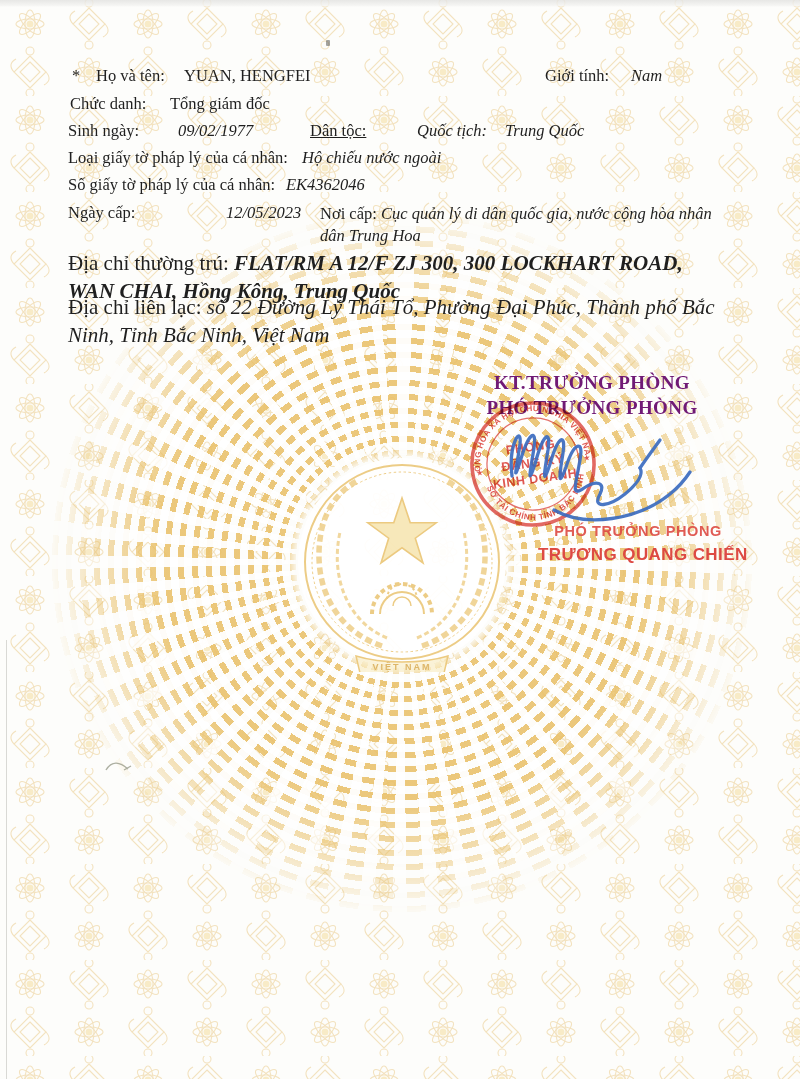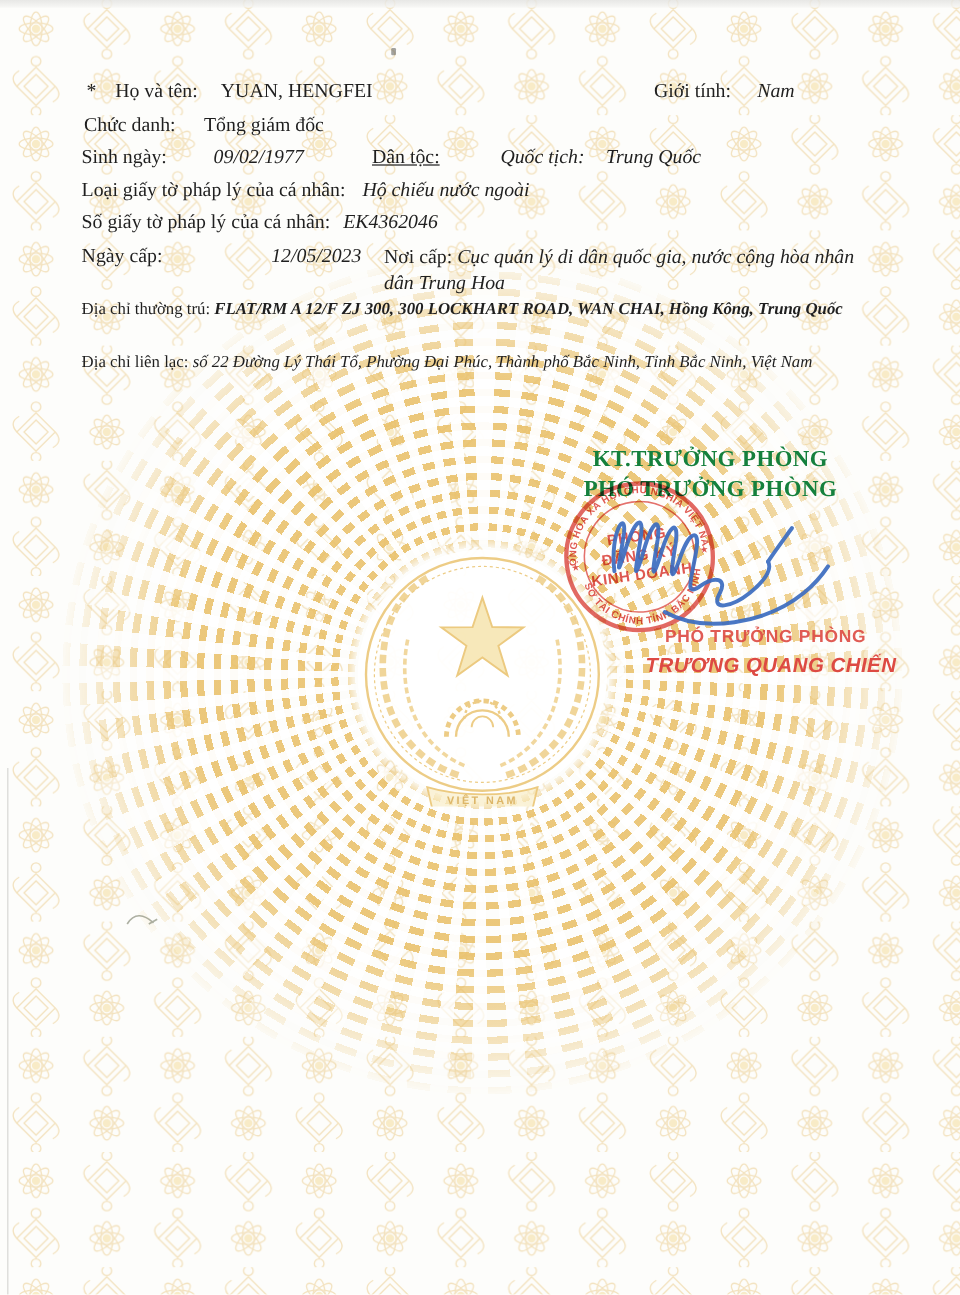--- a/index.html
+++ b/index.html
@@ -19,33 +19,33 @@
   .emblem-svg{position:absolute;left:292px;top:452px;z-index:2;}
   
   .scan-top{position:absolute;left:0;top:0;width:800px;height:7px;z-index:9;
     background:linear-gradient(#e2e2e0,#f4f4f2 80%,rgba(255,255,255,0));opacity:.8;}
   .scan-left{position:absolute;left:6px;top:640px;width:1px;height:439px;background:#c9c9c5;z-index:9;opacity:.7;}
   .speck1{position:absolute;left:104px;top:758px;z-index:9;}
   .speck2{position:absolute;left:326px;top:40px;width:4px;height:6px;background:#5a5a55;z-index:9;opacity:.55;border-radius:1px;}
   
   .t{position:absolute;z-index:5;font-size:16.5px;line-height:1.25;white-space:nowrap;}
   .val{font-style:italic;}
-  .para{position:absolute;z-index:5;font-size:14px;line-height:1.33;white-space:normal;}
+  .para{position:absolute;z-index:5;font-size:21px;line-height:1.33;white-space:normal;}
   .para .val{font-style:italic;}
   .bold-it{font-weight:600;}
   .wrapblock{position:absolute;z-index:5;font-size:16.5px;line-height:1.33;}
   
   .sign-head{position:absolute;left:462px;top:370px;width:260px;z-index:5;text-align:center;
-    font-weight:bold;font-size:19px;line-height:1.32;letter-spacing:.4px;color:#15803d;}
+    font-weight:bold;font-size:19px;line-height:1.32;letter-spacing:.4px;color:#701a75;}
   .stamp-svg{position:absolute;left:458px;top:392px;z-index:6;mix-blend-mode:multiply;opacity:.92;}
   .sig-svg{position:absolute;left:492px;top:398px;z-index:7;}
   .signer{position:absolute;left:538px;top:523px;width:200px;z-index:6;text-align:center;
     font-family:"Liberation Sans","DejaVu Sans",sans-serif;color:#dd4a43;}
   .signer-title{font-size:14.5px;font-weight:bold;letter-spacing:.6px;opacity:.9;}
-  .signer-name{font-size:17px;font-weight:bold;letter-spacing:.4px;margin-top:6px;white-space:nowrap;font-style:italic;}
+  .signer-name{font-size:17px;font-weight:bold;letter-spacing:.4px;margin-top:6px;white-space:nowrap;}
 </style>
 </head>
 <body>
 
 <div class="page">
 
   <svg class="bg-svg" width="800" height="1079" aria-hidden="true">
     <defs>
       <pattern id="tile" width="118" height="96" patternUnits="userSpaceOnUse">
         <g fill="none" stroke="#e8c57e" stroke-width="1.1" opacity="0.78">

